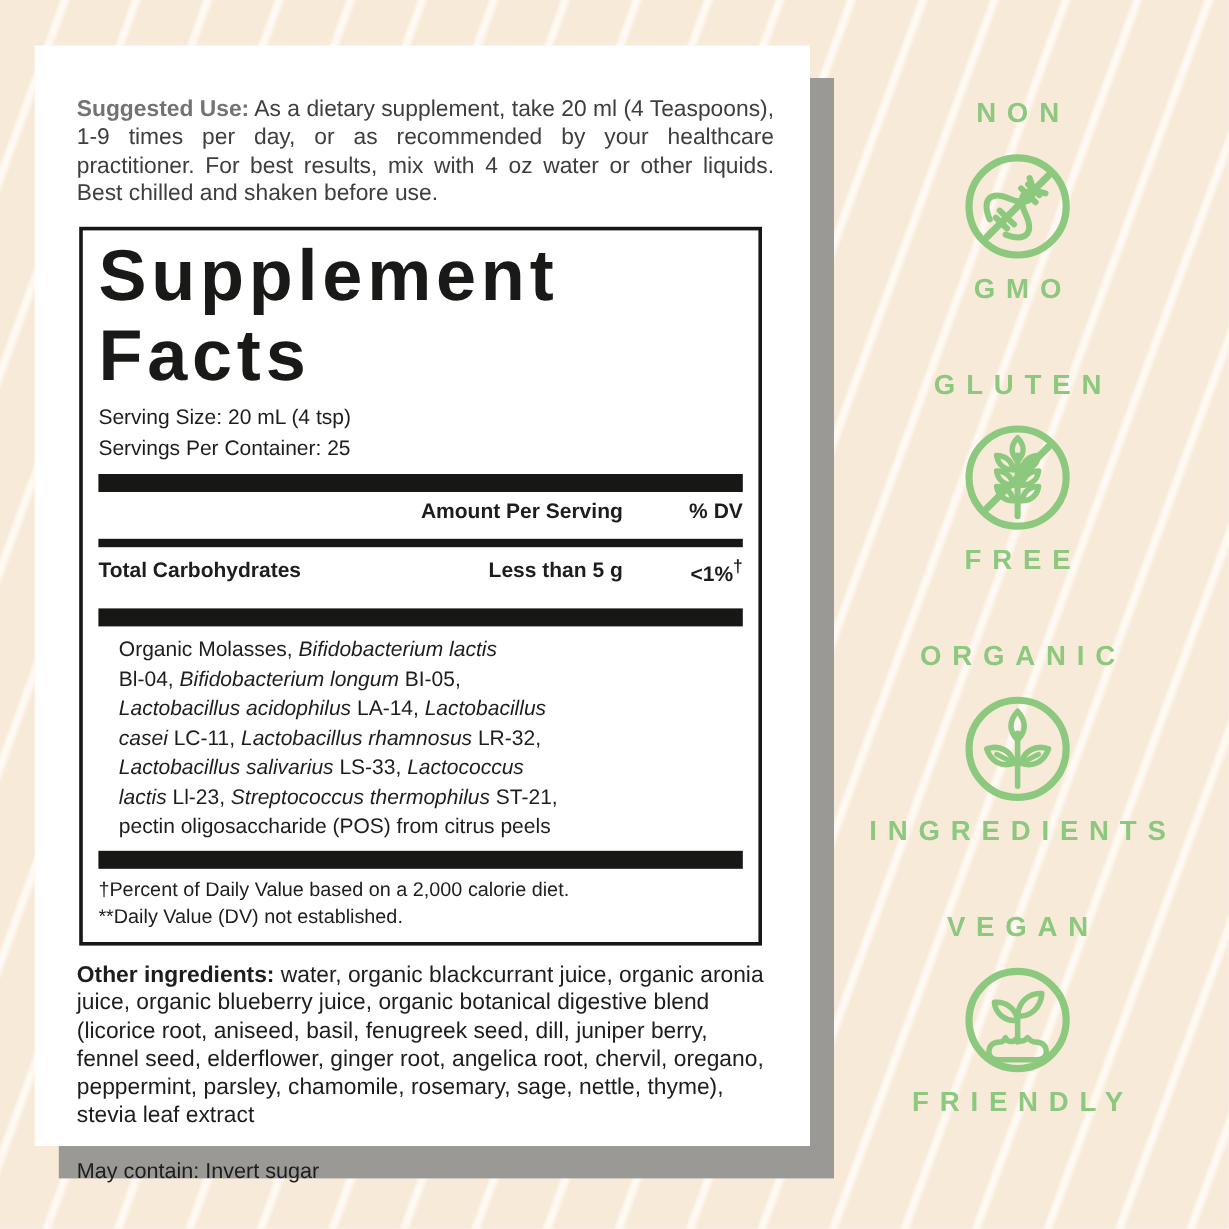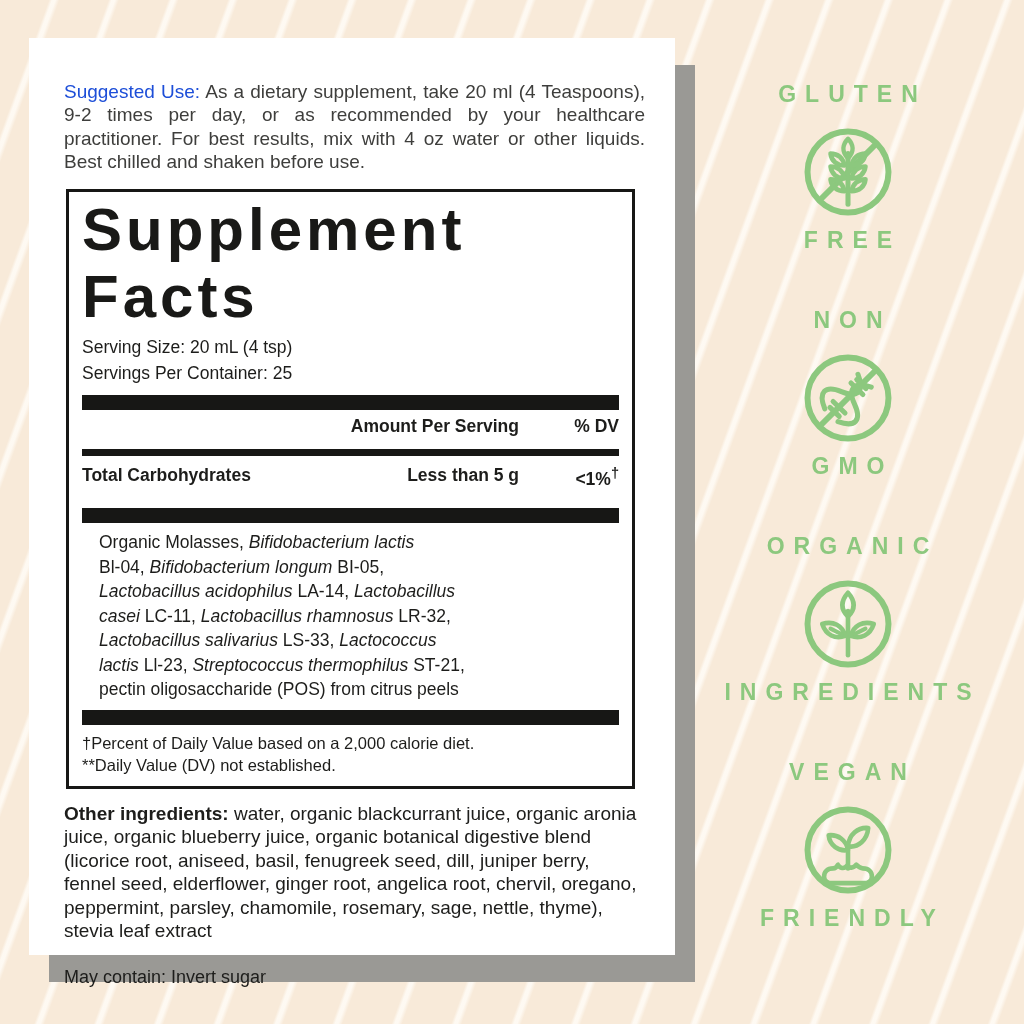--- a/index.html
+++ b/index.html
@@ -14,21 +14,21 @@
     font-family:"Liberation Sans","DejaVu Sans",sans-serif;
     color:#1d1d1b;
   }
   .card{
     position:absolute;left:29px;top:38px;width:646px;height:917px;
     background:#ffffff;box-shadow:20px 27px 0 #9a9995;
     box-sizing:border-box;padding:42px 30px 0 35px;
   }
   
   .suggested{margin:0;font-size:19px;line-height:1.225;text-align:justify;color:#3e3e3c;}
-  .su-label{font-weight:normal;color:#1d4ed8;}
+  .su-label{font-weight:bold;color:#737373;}
   
   .facts-box{margin:16px 10px 0 2px;border:3px solid #171715;padding:4px 13px 10px;box-sizing:border-box;}
   .sf-title{font-size:60px;font-weight:bold;letter-spacing:4px;word-spacing:12px;line-height:1.12;margin:0;color:#191917;}
   .serving-line{font-size:17.5px;line-height:1.48;}
   .serving-line:first-of-type{margin-top:5px;}
   .bar{background:#171715;height:15px;margin:8px 0 0;}
   .bar.thin{height:7px;}
   .hdr-row{display:flex;align-items:flex-end;font-weight:bold;font-size:17.5px;padding:6px 0 4px;}
   .col-amt{margin-left:auto;text-align:center;}
   .col-dv{width:100px;text-align:right;}
@@ -47,21 +47,21 @@
   .badge-label{color:#8cc87e;font-size:23px;font-weight:600;letter-spacing:9px;margin-right:-9px;white-space:nowrap;line-height:1;}
   .badge-icon{width:92px;height:92px;margin:20px 0 11px;}
   .badge-icon svg{width:100%;height:100%;display:block;}
   .badge-icon *{fill:none;stroke:#8cc87e;stroke-linecap:round;stroke-linejoin:round;}
 </style>
 </head>
 <body>
 
 <div class="card">
 
-  <p class="suggested"><span class="su-label">Suggested Use:</span> <span>As a dietary supplement, take 20 ml (4 Teaspoons), 9-2 times per day, or as recommended by your healthcare practitioner. For best results, mix with 4 oz water or other liquids. Best chilled and shaken before use.</span></p>
+  <p class="suggested"><span class="su-label">Suggested Use:</span> <span>As a dietary supplement, take 20 ml (4 Teaspoons), 1-9 times per day, or as recommended by your healthcare practitioner. For best results, mix with 4 oz water or other liquids. Best chilled and shaken before use.</span></p>
 
   <div class="facts-box">
     <h1 class="sf-title">Supplement Facts</h1>
     <div class="serving-line">Serving Size: 20 mL (4 tsp)</div>
     <div class="serving-line">Servings Per Container: 25</div>
 
     <div class="bar"></div>
 
     <div class="hdr-row">
       <span class="col-amt">Amount Per Serving</span>
@@ -90,55 +90,55 @@
   </div>
 
   <p class="other"><b>Other ingredients:</b> <span>water, organic blackcurrant juice, organic aronia juice, organic blueberry juice, organic botanical digestive blend (licorice root, aniseed, basil, fenugreek seed, dill, juniper berry, fennel seed, elderflower, ginger root, angelica root, chervil, oregano, peppermint, parsley, chamomile, rosemary, sage, nettle, thyme), stevia leaf extract</span></p>
 
   <p class="may-contain">May contain: Invert sugar</p>
 </div>
 
 <div class="badge-col">
 
   <div class="badge">
+    <span class="badge-label">NON</span>
+    <span class="badge-icon">
+      <svg viewBox="0 0 100 100">
+        <circle cx="50" cy="50" r="44" stroke-width="6.5"></circle>
+        <g transform="rotate(44 50 50)" stroke-width="5.5">
+          <path d="M40 24 C58 32 58 43 40 50 C22 57 22 68 40 76"></path>
+          <path d="M60 24 C42 32 42 43 60 50 C78 57 78 68 60 76"></path>
+          <line x1="43" y1="29" x2="57" y2="29"></line>
+          <line x1="41" y1="36" x2="59" y2="36"></line>
+          <line x1="41" y1="64" x2="59" y2="64"></line>
+          <line x1="43" y1="71" x2="57" y2="71"></line>
+        </g>
+        <line x1="22" y1="78" x2="78" y2="22" stroke-width="6.5"></line>
+      </svg>
+    </span>
+    <span class="badge-label">GMO</span>
+  </div>
+
+  <div class="badge">
     <span class="badge-label">GLUTEN</span>
     <span class="badge-icon">
       <svg viewBox="0 0 100 100">
         <circle cx="50" cy="50" r="44" stroke-width="6.5"></circle>
         <line x1="22" y1="78" x2="78" y2="22" stroke-width="6.5"></line>
         <line x1="50" y1="85" x2="50" y2="30" stroke-width="5.5"></line>
         <path d="M50 14 C56 20 57 28 50 35 C43 28 44 20 50 14 Z" stroke-width="5"></path>
         <path d="M46 43 C38 43 32 38 31 30 C39 30 45 35 46 43 Z" stroke-width="5"></path>
         <path d="M54 43 C62 43 68 38 69 30 C61 30 55 35 54 43 Z" stroke-width="5"></path>
         <path d="M46 57 C38 57 32 52 31 44 C39 44 45 49 46 57 Z" stroke-width="5"></path>
         <path d="M54 57 C62 57 68 52 69 44 C61 44 55 49 54 57 Z" stroke-width="5"></path>
         <path d="M46 71 C38 71 32 66 31 58 C39 58 45 63 46 71 Z" stroke-width="5"></path>
         <path d="M54 71 C62 71 68 66 69 58 C61 58 55 63 54 71 Z" stroke-width="5"></path>
       </svg>
     </span>
     <span class="badge-label">FREE</span>
-  </div>
-
-  <div class="badge">
-    <span class="badge-label">NON</span>
-    <span class="badge-icon">
-      <svg viewBox="0 0 100 100">
-        <circle cx="50" cy="50" r="44" stroke-width="6.5"></circle>
-        <g transform="rotate(44 50 50)" stroke-width="5.5">
-          <path d="M40 24 C58 32 58 43 40 50 C22 57 22 68 40 76"></path>
-          <path d="M60 24 C42 32 42 43 60 50 C78 57 78 68 60 76"></path>
-          <line x1="43" y1="29" x2="57" y2="29"></line>
-          <line x1="41" y1="36" x2="59" y2="36"></line>
-          <line x1="41" y1="64" x2="59" y2="64"></line>
-          <line x1="43" y1="71" x2="57" y2="71"></line>
-        </g>
-        <line x1="22" y1="78" x2="78" y2="22" stroke-width="6.5"></line>
-      </svg>
-    </span>
-    <span class="badge-label">GMO</span>
   </div>
 
   <div class="badge">
     <span class="badge-label">ORGANIC</span>
     <span class="badge-icon">
       <svg viewBox="0 0 100 100">
         <circle cx="50" cy="50" r="44" stroke-width="6.5"></circle>
         <line x1="50" y1="84" x2="50" y2="36" stroke-width="5"></line>
         <path d="M50 16 C58 25 58 34 50 42 C42 34 42 25 50 16 Z" stroke-width="5"></path>
         <path d="M47 63 C36 67 26 62 22 50 C34 46 44 52 47 63 Z" stroke-width="5"></path>

